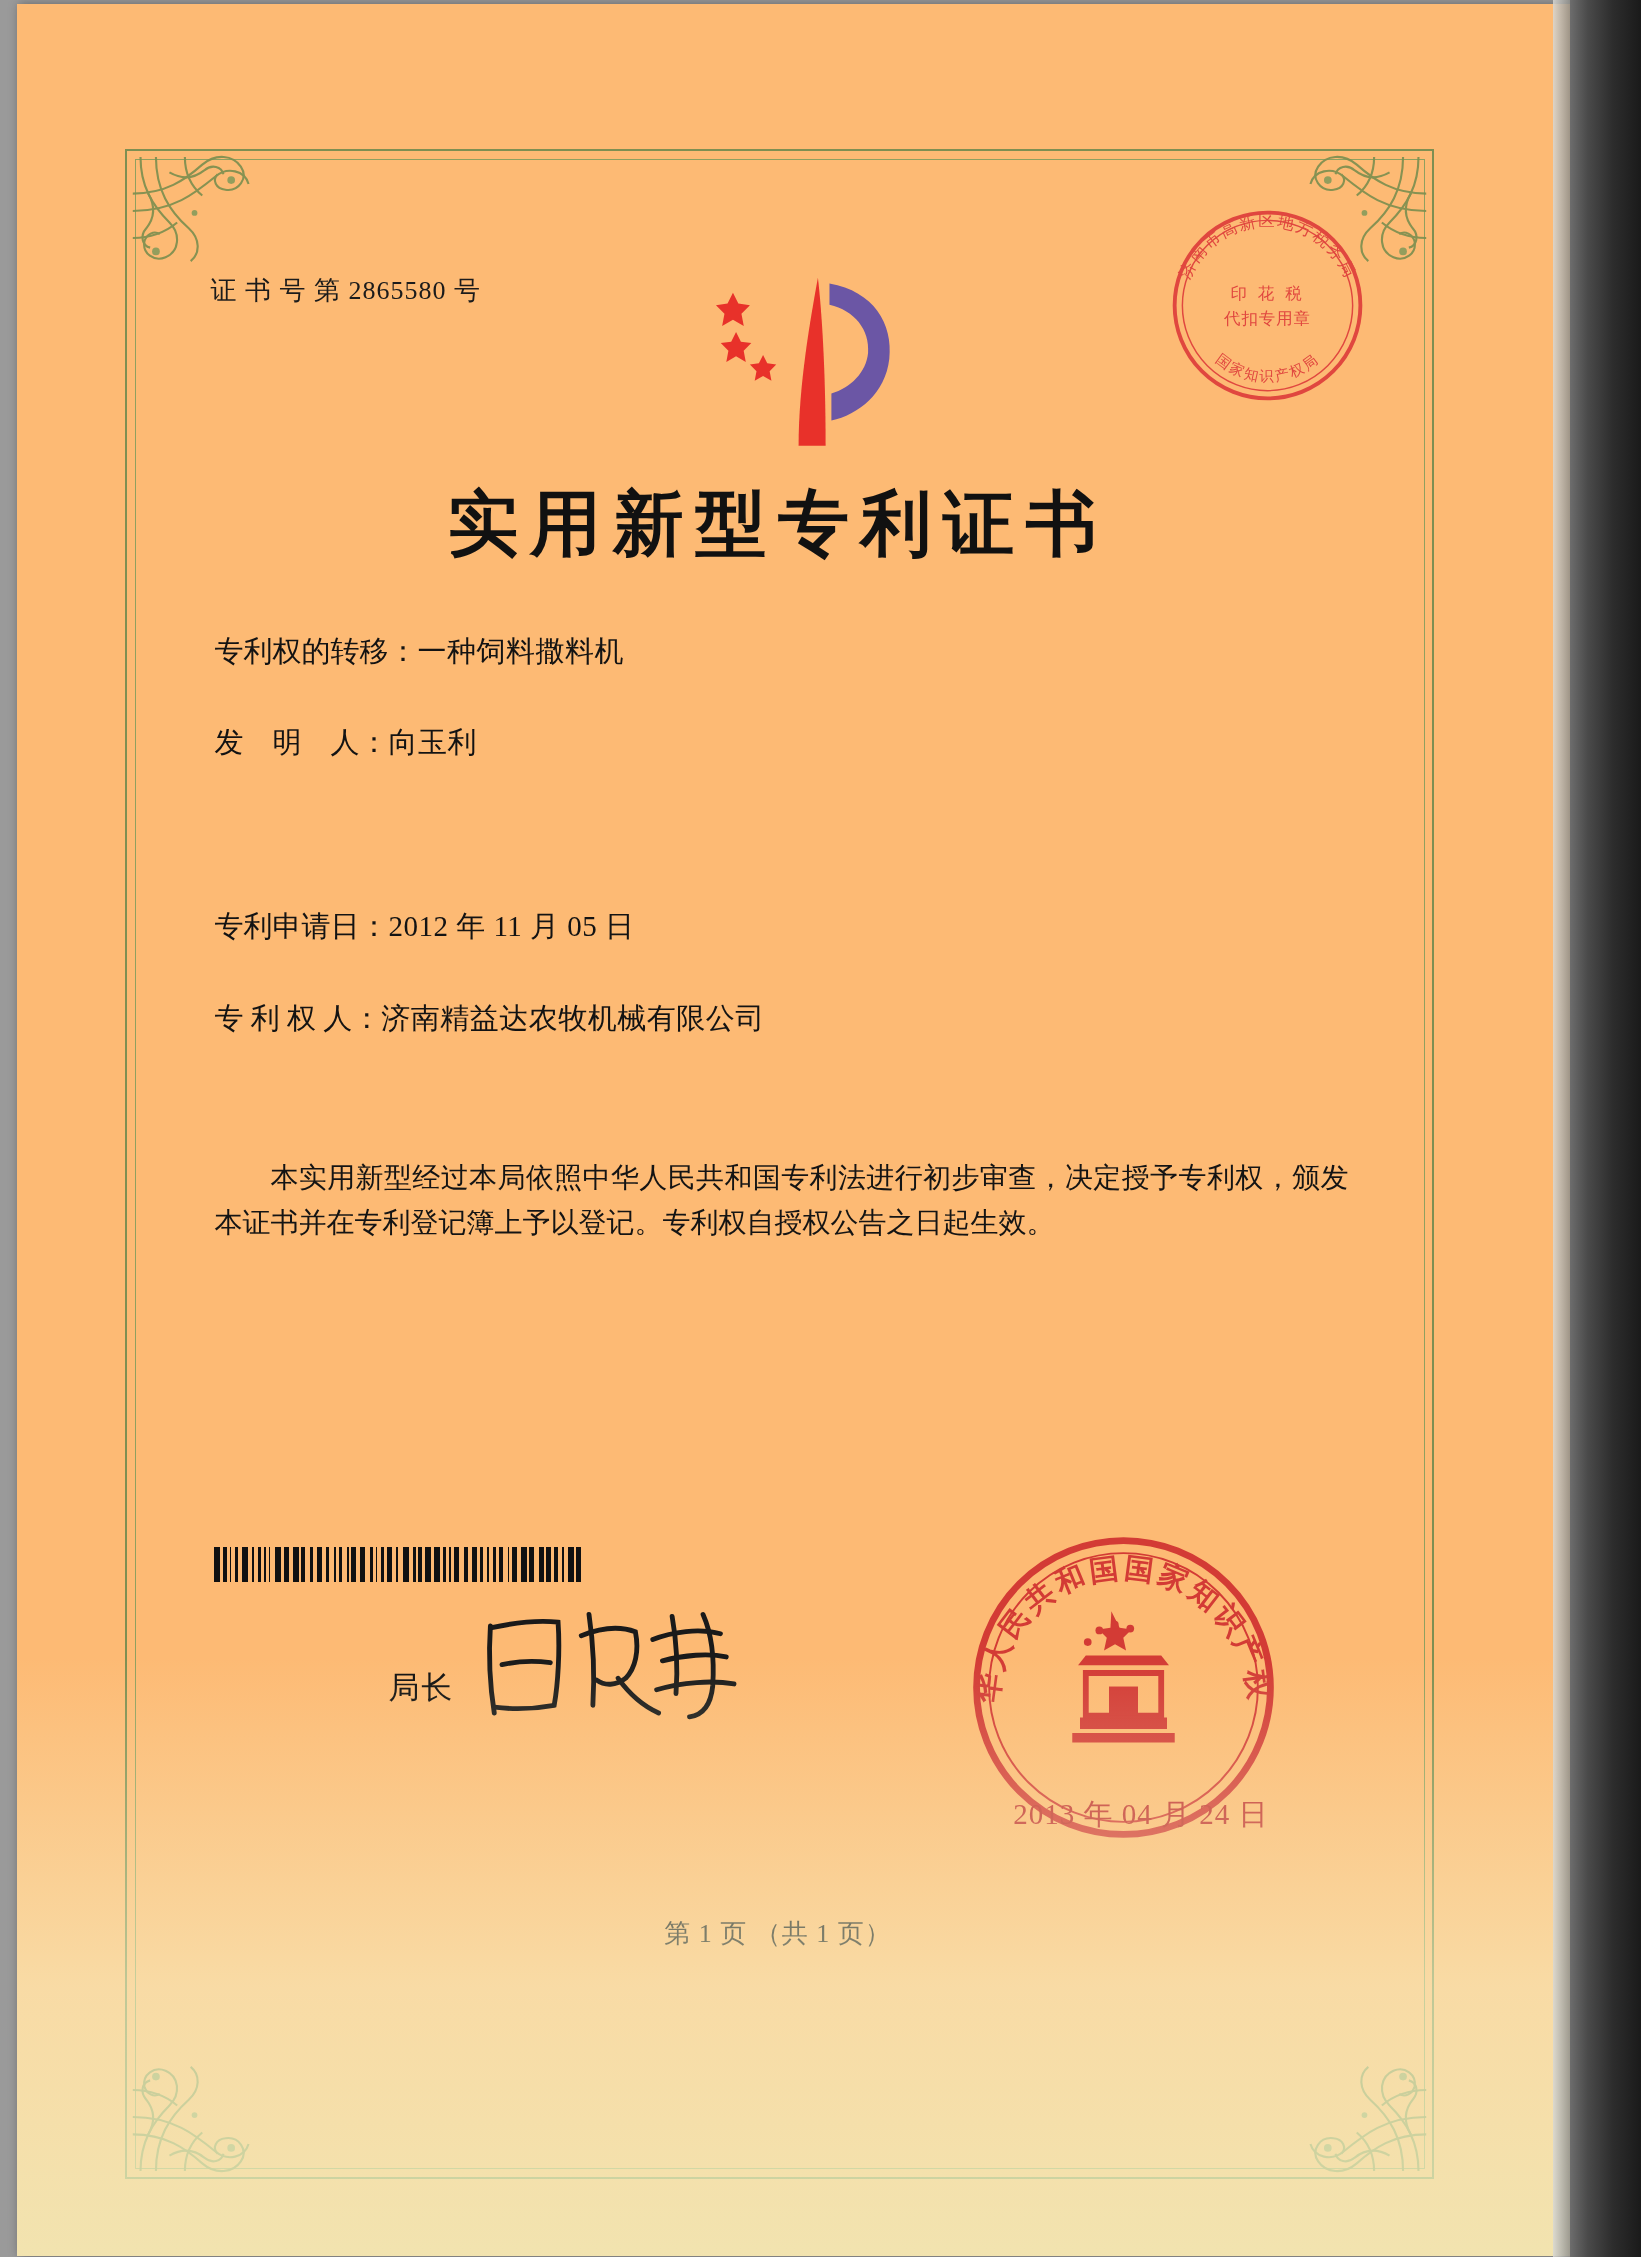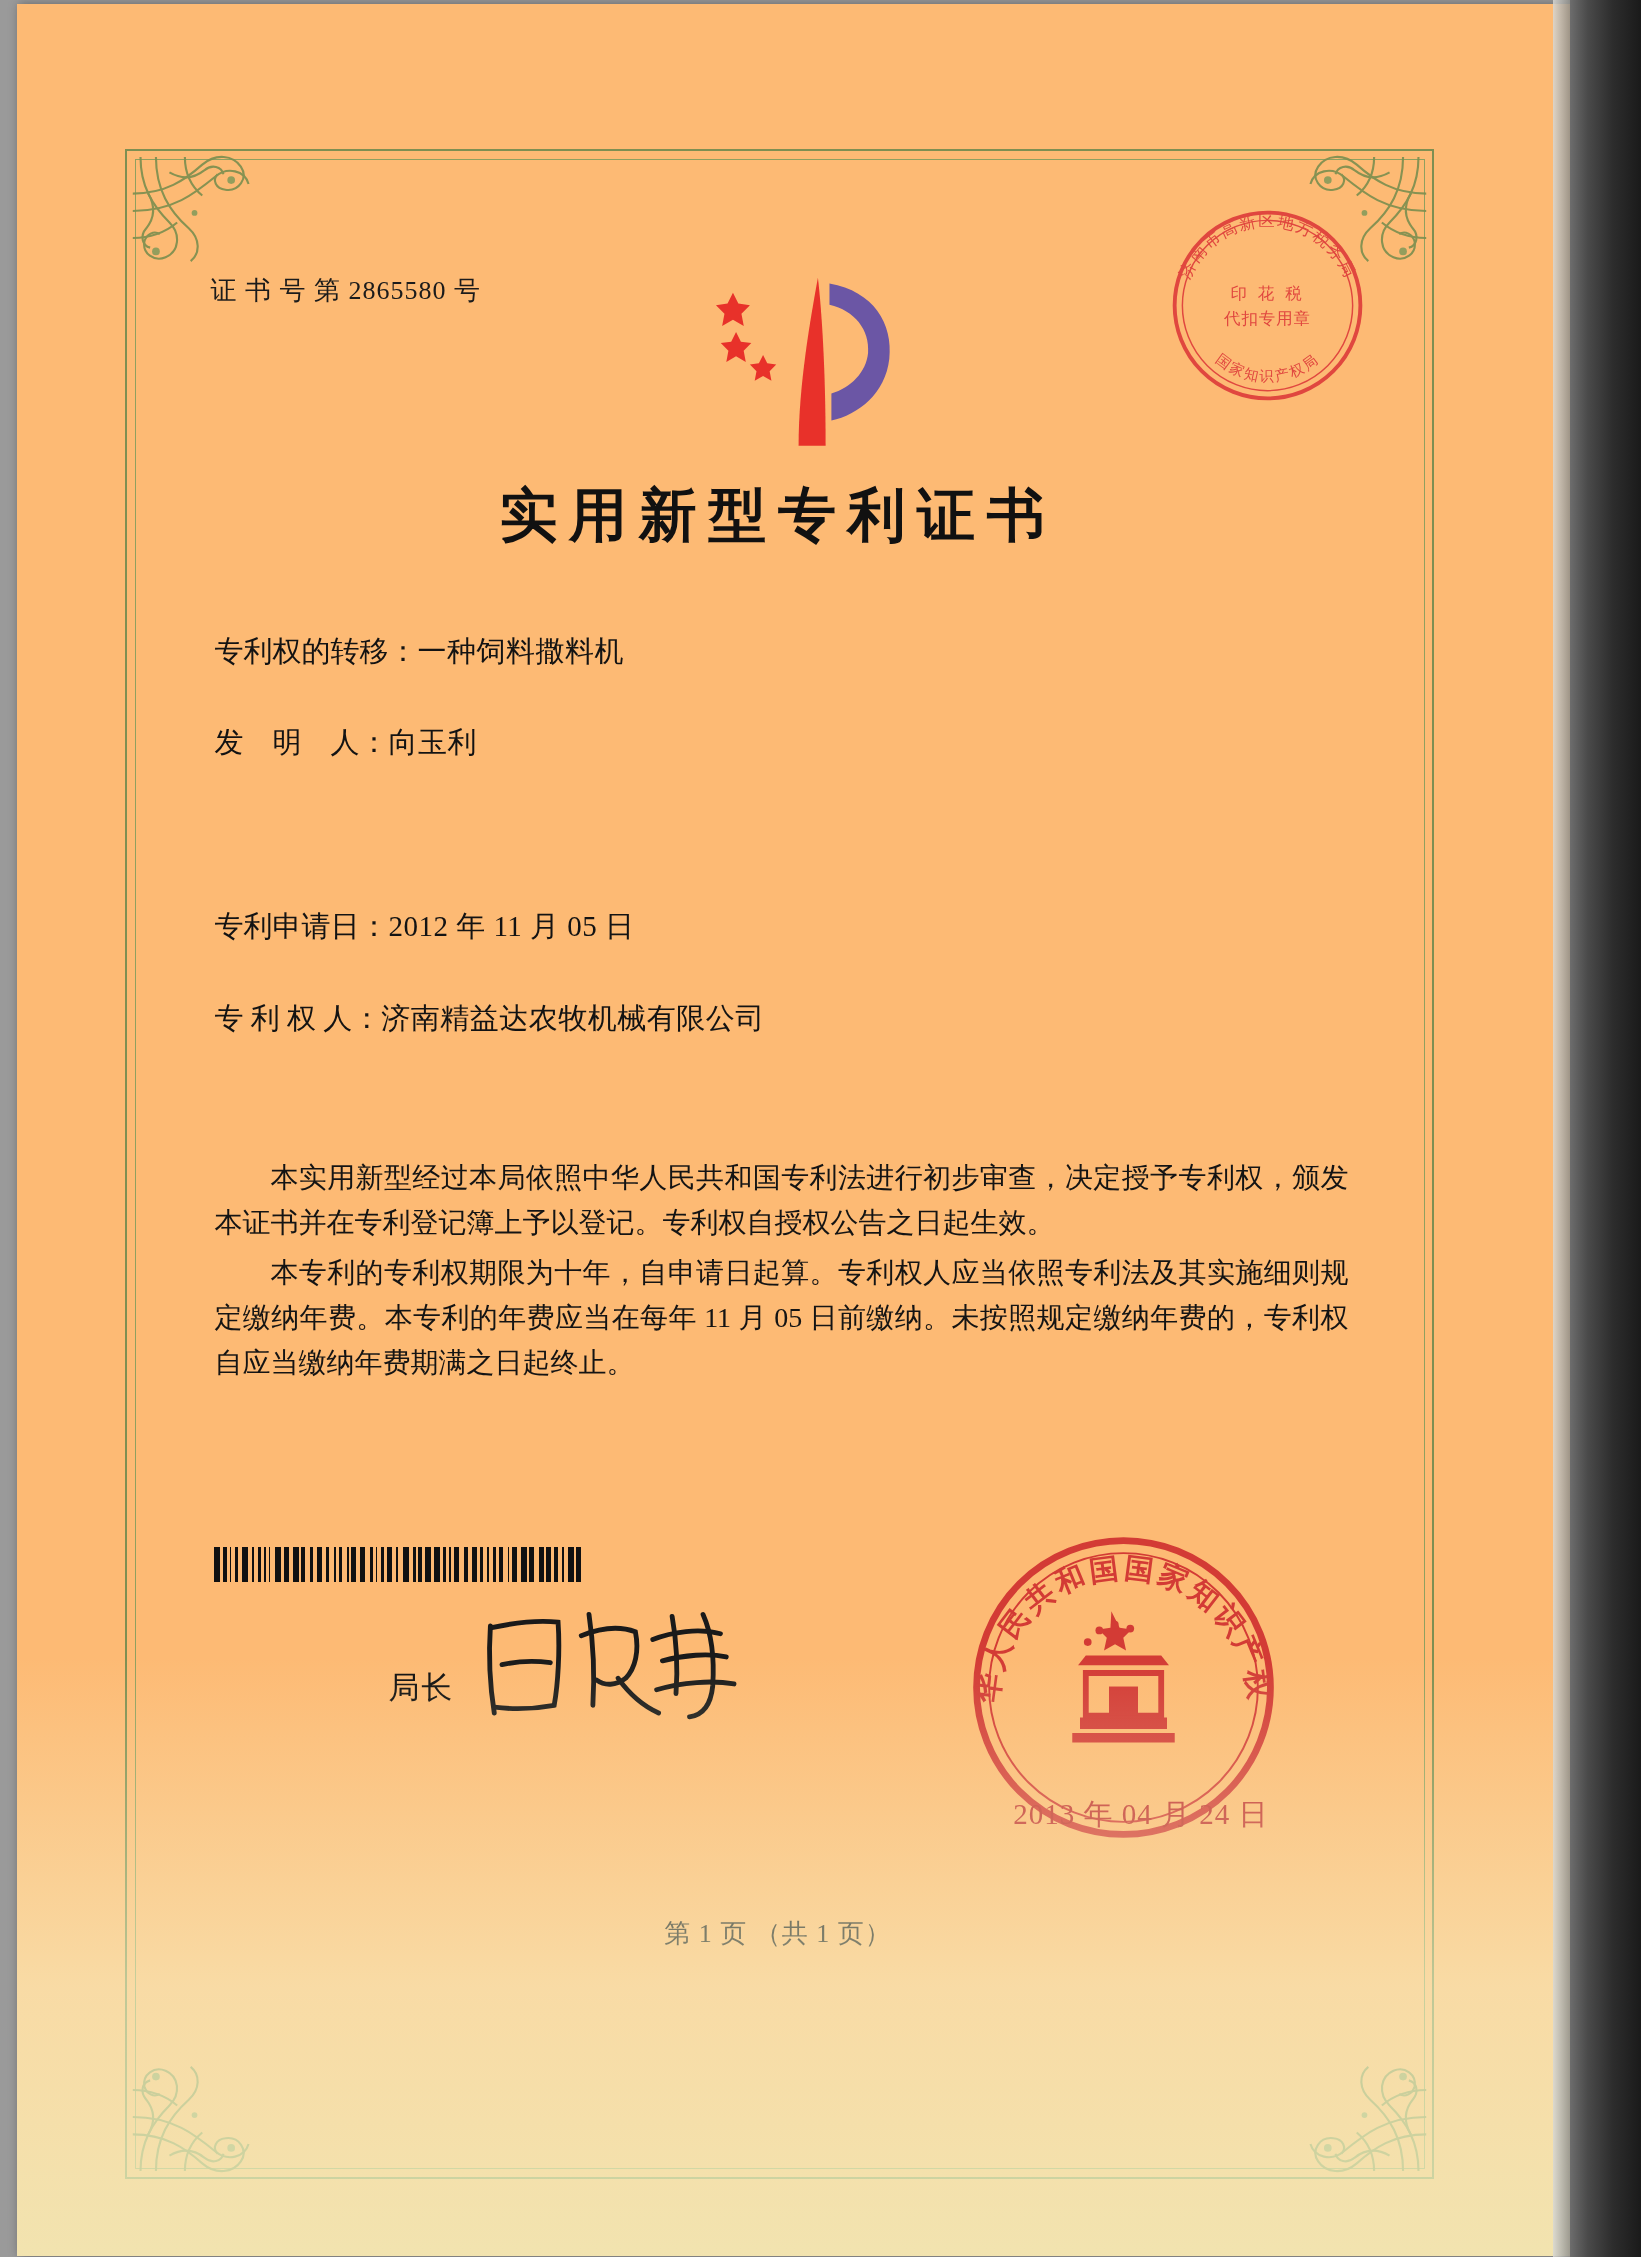--- a/index.html
+++ b/index.html
@@ -103,21 +103,21 @@
     position: absolute;
     right: 58px; top: 53px;
     width: 208px; height: 208px;
   }
 
   #title {
     position: absolute;
     left: 0; right: 0; top: 328px;
     text-align: center;
     font-family: "DejaVu Serif", "Liberation Serif", serif;
-    font-size: 58px;
+    font-size: 71px;
     font-weight: bold;
     letter-spacing: 11.6px;
     color: #111;
   }
 
   .field {
     position: absolute;
     left: 89px;
     font-size: 29px;
     color: #131313;
@@ -329,21 +329,20 @@
         <span class="lbl">发　明　人：</span><span class="val">向玉利</span>
       </div>
       <div class="field" id="f4">
         <span class="lbl">专利申请日：</span><span class="val">2012 年 11 月 05 日</span>
       </div>
       <div class="field" id="f5">
         <span class="lbl">专 利 权 人：</span><span class="val">济南精益达农牧机械有限公司</span>
       </div>
 
       <div class="para" id="p1">本实用新型经过本局依照中华人民共和国专利法进行初步审查，决定授予专利权，颁发本证书并在专利登记簿上予以登记。专利权自授权公告之日起生效。</div>
-      <div class="para" id="p2">本专利的专利权期限为十年，自申请日起算。专利权人应当依照专利法及其实施细则规定缴纳年费。本专利的年费应当在每年 11 月 05 日前缴纳。未按照规定缴纳年费的，专利权自应当缴纳年费期满之日起终止。</div>
 
       <div id="barcode">
           <i style="width: 5.8px; margin-right: 2.9px;"></i>
           <i style="width: 3.9px; margin-right: 2.9px;"></i>
           <i style="width: 1.9px; margin-right: 3.9px;"></i>
           <i style="width: 2.9px; margin-right: 3.9px;"></i>
           <i style="width: 5.8px; margin-right: 4.8px;"></i>
           <i style="width: 1.9px; margin-right: 3.9px;"></i>
           <i style="width: 2.9px; margin-right: 2.9px;"></i>
           <i style="width: 1.9px; margin-right: 2.9px;"></i>

